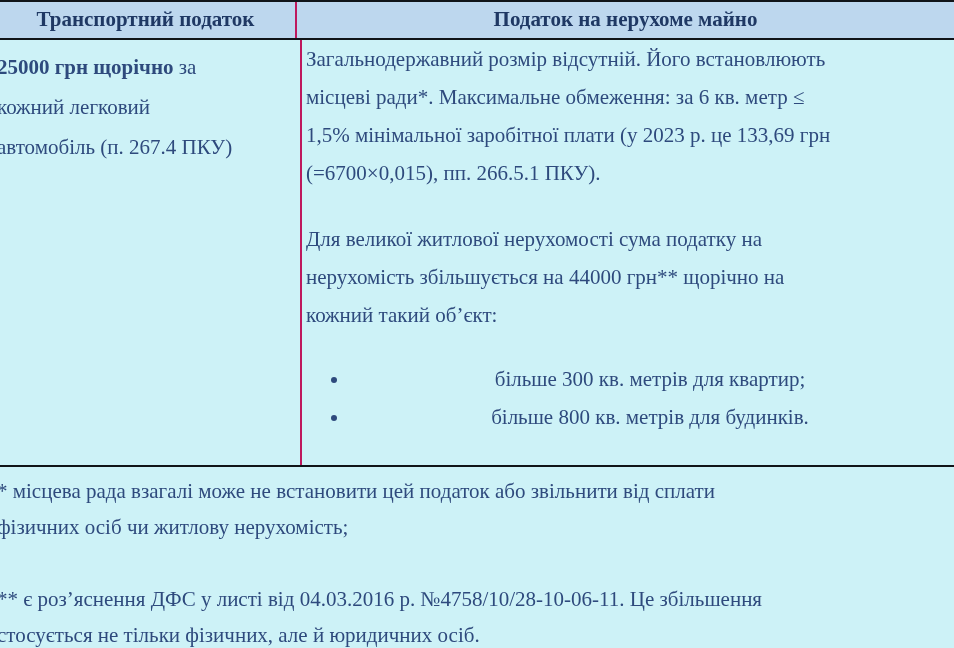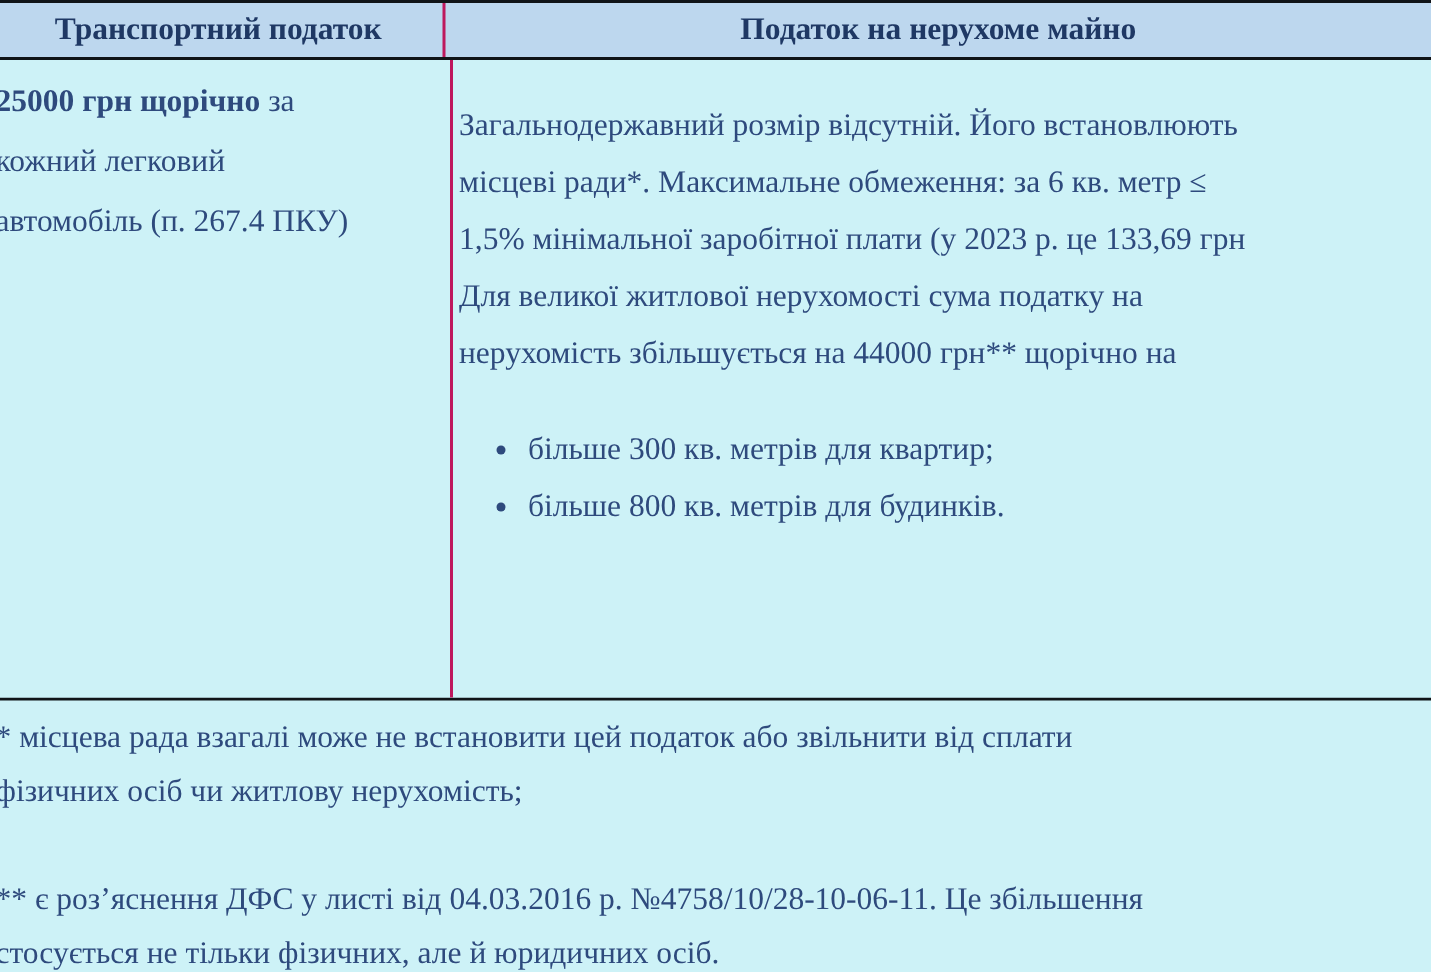--- a/index.html
+++ b/index.html
@@ -55,39 +55,41 @@
   }
   .cell {
     font-size: 21px;
     background: #cdf2f7;
   }
   .cell-left {
     padding: 7px 4px 0 1px;
     line-height: 40px;
   }
   .cell-right {
-    padding: 24px 6px 0 4px;
+    padding: 0 6px 0 4px;
     line-height: 38px;
   }
   .line {
     white-space: nowrap;
   }
   .bold {
     font-weight: bold;
   }
   .para-gap {
+    margin-top: 28px;
   }
   ul.bullet-list {
     margin: 26px 0 0 0;
     padding-left: 44px;
   }
   ul.bullet-list li {
     line-height: 38px;
     white-space: nowrap;
     padding-left: 2px;
+    text-align: center;
   }
   .footnotes {
     padding: 6px 0 0 3px;
     font-size: 21px;
     line-height: 36px;
   }
   .footnote-2 {
     margin-top: 36px;
   }
 </style>
@@ -109,24 +111,26 @@
         <div class="line"><span class="bold">25000 грн щорічно</span><span> за</span></div>
         <div class="line">кожний легковий</div>
         <div class="line">автомобіль (п. 267.4 ПКУ)</div>
       </div>
 
       <div class="cell cell-right col-right">
         <div>
           <div class="line">Загальнодержавний розмір відсутній. Його встановлюють</div>
           <div class="line">місцеві ради*. Максимальне обмеження: за 6 кв. метр ≤</div>
           <div class="line">1,5% мінімальної заробітної плати (у 2023 р. це 133,69 грн</div>
+          <div class="line">(=6700×0,015), пп. 266.5.1 ПКУ).</div>
         </div>
         <div class="para-gap">
           <div class="line">Для великої житлової нерухомості сума податку на</div>
           <div class="line">нерухомість збільшується на 44000 грн** щорічно на</div>
+          <div class="line">кожний такий об’єкт:</div>
         </div>
         <ul class="bullet-list">
           <li>більше 300 кв. метрів для квартир;</li>
           <li>більше 800 кв. метрів для будинків.</li>
         </ul>
       </div>
 
     </div>
   </div>
 

